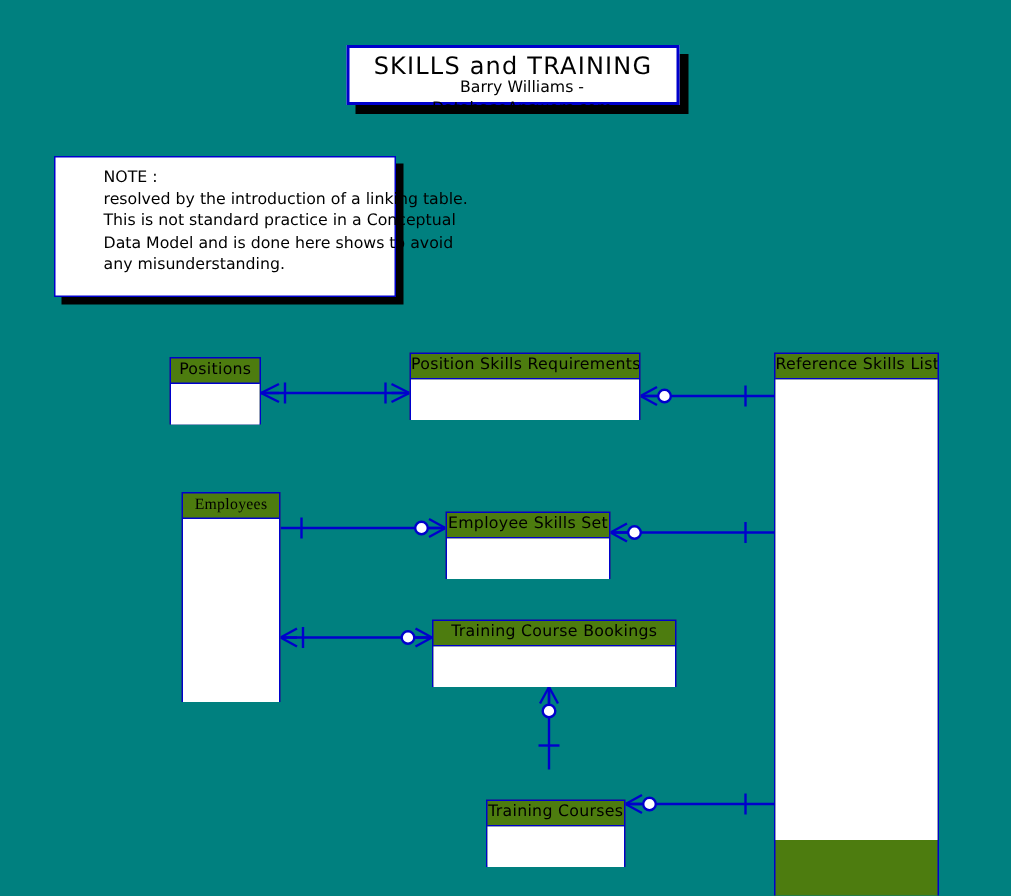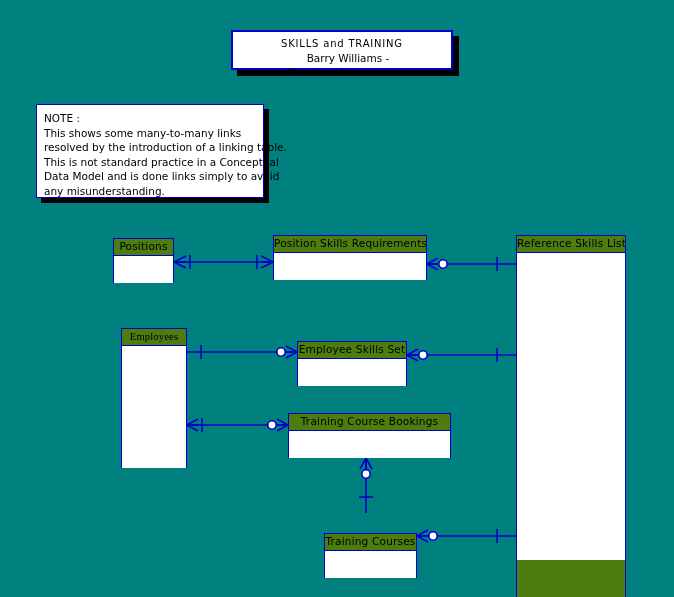--- a/index.html
+++ b/index.html
@@ -57,21 +57,21 @@
     width: 222px;
     height: 40px;
     background: #ffffff;
     border: 2px solid #0000cc;
     box-sizing: border-box;
     z-index: 5;
     text-align: center;
     padding-top: 5px;
   }
   #title-box .t1 {
-    font-size: 10px;
+    font-size: 16px;
     color: #000000;
     letter-spacing: 0.8px;
     line-height: 14px;
   }
   #title-box .t2 {
     font-size: 10.5px;
     color: #000000;
     line-height: 14px;
     padding-left: 12px;
   }
@@ -104,20 +104,21 @@
     width: 228px;
     height: 94px;
     background: #000000;
     z-index: 4;
   }
   #note-box .line {
     font-size: 10.5px;
     color: #000000;
     line-height: 14.6px;
     white-space: nowrap;
+    margin-left: 25px;
   }
 </style>
 </head>
 <body style="background: rgb(0, 128, 127);">
 
 <div id="canvas">
 
   <svg class="links" viewBox="0 0 674 597" width="674" height="597">
     <g stroke="#0000cc" stroke-width="1.6" fill="none">
 
@@ -197,24 +198,23 @@
 
   <div id="title-shadow"></div>
   <div id="title-box">
     <div class="t1">SKILLS  and  TRAINING</div>
     <div class="t2">Barry Williams - DatabaseAnswers.com</div>
   </div>
 
   <div id="note-shadow"></div>
   <div id="note-box">
     <div class="line">NOTE :</div>
-    <div class="line">This shows some many-to-many links</div>
     <div class="line">resolved by the introduction of a linking table.</div>
     <div class="line">This is not standard practice in a Conceptual</div>
-    <div class="line">Data Model and is done links simply to avoid</div>
+    <div class="line">Data Model and is done here shows to avoid</div>
     <div class="line">any misunderstanding.</div>
   </div>
 
   <div class="node" style="left: 113px; top: 238px; width: 61px; height: 45px;">
     <div class="title">Positions</div>
     <div class="body" style="height: 27px;"></div>
   </div>
 
   <div class="node" style="left: 273px; top: 235px; width: 154px; height: 45px;">
     <div class="title">Position Skills Requirements</div>

